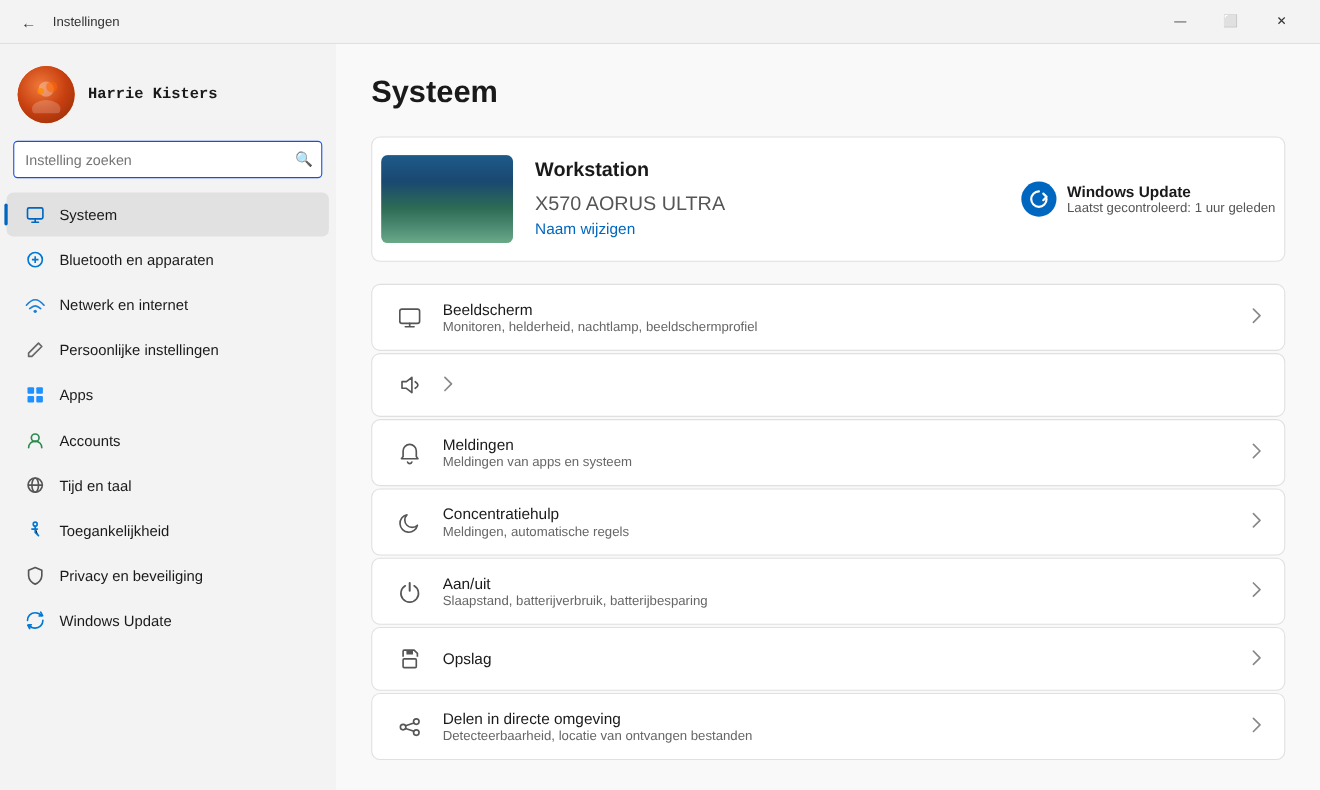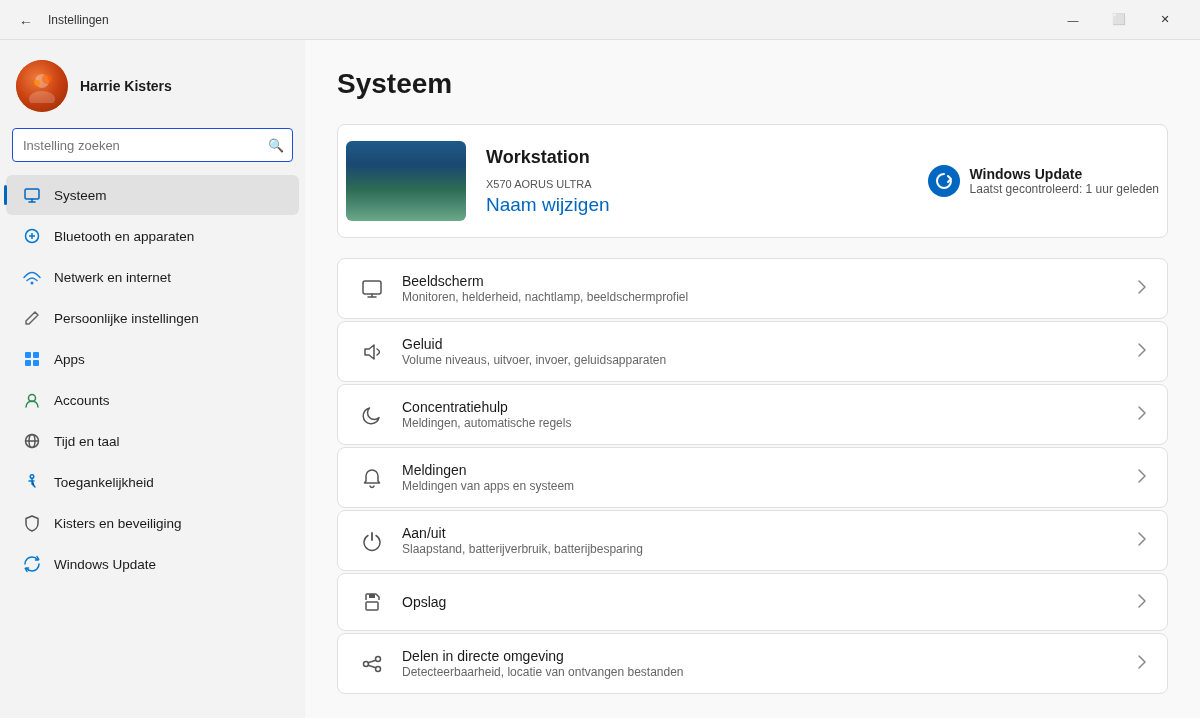--- a/index.html
+++ b/index.html
@@ -88,20 +88,21 @@
     .avatar-inner {
       width: 100%; height: 100%;
       border-radius: 50%;
       background: radial-gradient(circle at 40% 35%, #f0793a 0%, #c84010 50%, #8b2a08 100%);
       display: flex; align-items: center; justify-content: center;
     }
     .sidebar-username {
       font-size: 14px;
       font-weight: 600;
       color: #1a1a1a;
+      font-family: Liberation Mono, monospace;
     }
 
     .sidebar-search {
       margin: 0 12px 8px 12px;
       position: relative;
     }
     .sidebar-search input {
       width: 100%;
       height: 34px;
       border: 1px solid #1d4ed8;
@@ -202,26 +203,26 @@
           #4a8870 80%,
           #6aaa88 100%);
     }
     .hero-info { flex: 1; }
     .hero-title {
       font-size: 18px;
       font-weight: 600;
       color: #1a1a1a;
     }
     .hero-subtitle {
-      font-size: 11px;
+      font-size: 18px;
       color: #555;
       margin-top: 10px;
     }
     .hero-link {
-      font-size: 19px;
+      font-size: 14px;
       color: #0067c0;
       cursor: pointer;
       margin-top: 4px;
       display: inline-block;
     }
     .hero-update {
       margin-left: auto;
       display: flex;
       align-items: center;
       gap: 10px;
@@ -398,21 +399,21 @@
             </svg>
           </div>
           <span class="nav-label">Toegankelijkheid</span>
         </div>
         <div class="nav-item">
           <div class="nav-icon">
             <svg width="18" height="18" viewBox="0 0 18 18">
               <path d="M9 2l6 2.5v5C15 13 12 16 9 17 6 16 3 13 3 9.5v-5L9 2z" stroke="#555" stroke-width="1.5" fill="none" stroke-linejoin="round"></path>
             </svg>
           </div>
-          <span class="nav-label">Kisters en beveiliging</span>
+          <span class="nav-label">Privacy en beveiliging</span>
         </div>
         <div class="nav-item">
           <div class="nav-icon">
             <svg width="18" height="18" viewBox="0 0 18 18">
               <path d="M2 9C2 5.13 5.13 2 9 2c2.3 0 4.37 1.05 5.74 2.7" stroke="#0078d4" stroke-width="1.5" stroke-linecap="round" fill="none"></path>
               <path d="M16 9c0 3.87-3.13 7-7 7-2.3 0-4.37-1.05-5.74-2.7" stroke="#0078d4" stroke-width="1.5" stroke-linecap="round" fill="none"></path>
               <path d="M14 1.5l1.74 3.2L12.5 5" stroke="#0078d4" stroke-width="1.5" stroke-linecap="round" stroke-linejoin="round" fill="none"></path>
               <path d="M4 16.5l-1.74-3.2 3.24-.3" stroke="#0078d4" stroke-width="1.5" stroke-linecap="round" stroke-linejoin="round" fill="none"></path>
             </svg>
           </div>
@@ -464,52 +465,48 @@
               <path d="M2 2l6 6-6 6" stroke="#888" stroke-width="1.5" fill="none" stroke-linecap="round" stroke-linejoin="round"></path>
             </svg></span>
         </div>
         <div class="settings-item">
           <div class="settings-item-icon">
             <svg width="22" height="22" viewBox="0 0 22 22">
               <path d="M4 8H8L13 4v14L8 14H4V8z" stroke="#555" stroke-width="1.5" fill="none" stroke-linejoin="round"></path>
               <path d="M16 8c1.5 1 2.5 2.5 2.5 3s-1 2-2.5 3" stroke="#555" stroke-width="1.5" stroke-linecap="round" fill="none"></path>
             </svg>
           </div>
+          <span class="settings-item-chevron"><svg width="10" height="16" viewBox="0 0 10 16">
+              <path d="M2 2l6 6-6 6" stroke="#888" stroke-width="1.5" fill="none" stroke-linecap="round" stroke-linejoin="round"></path>
+            </svg></span>
+        </div>
+        <div class="settings-item">
+          <div class="settings-item-icon">
+            <svg width="22" height="22" viewBox="0 0 22 22">
+              <path d="M11 3c-3.3 0-6 2.7-6 6v5l-1.5 2h15L17 14V9c0-3.3-2.7-6-6-6z" stroke="#555" stroke-width="1.5" fill="none" stroke-linejoin="round"></path>
+              <path d="M9 19c.4 1 1 1.5 2 1.5s1.6-.5 2-1.5" stroke="#555" stroke-width="1.5" stroke-linecap="round" fill="none"></path>
+            </svg>
+          </div>
           <div class="settings-item-text">
-            <div class="settings-item-title">Geluid</div>
-            <div class="settings-item-sub">Volume niveaus, uitvoer, invoer, geluidsapparaten</div>
+            <div class="settings-item-title">Meldingen</div>
+            <div class="settings-item-sub">Meldingen van apps en systeem</div>
           </div>
           <span class="settings-item-chevron"><svg width="10" height="16" viewBox="0 0 10 16">
               <path d="M2 2l6 6-6 6" stroke="#888" stroke-width="1.5" fill="none" stroke-linecap="round" stroke-linejoin="round"></path>
             </svg></span>
         </div>
         <div class="settings-item">
           <div class="settings-item-icon">
             <svg width="22" height="22" viewBox="0 0 22 22">
               <path d="M18 13.5A8 8 0 1 1 8.5 4 6 6 0 0 0 18 13.5z" stroke="#555" stroke-width="1.5" fill="none" stroke-linejoin="round"></path>
             </svg>
           </div>
           <div class="settings-item-text">
             <div class="settings-item-title">Concentratiehulp</div>
             <div class="settings-item-sub">Meldingen, automatische regels</div>
-          </div>
-          <span class="settings-item-chevron"><svg width="10" height="16" viewBox="0 0 10 16">
-              <path d="M2 2l6 6-6 6" stroke="#888" stroke-width="1.5" fill="none" stroke-linecap="round" stroke-linejoin="round"></path>
-            </svg></span>
-        </div>
-        <div class="settings-item">
-          <div class="settings-item-icon">
-            <svg width="22" height="22" viewBox="0 0 22 22">
-              <path d="M11 3c-3.3 0-6 2.7-6 6v5l-1.5 2h15L17 14V9c0-3.3-2.7-6-6-6z" stroke="#555" stroke-width="1.5" fill="none" stroke-linejoin="round"></path>
-              <path d="M9 19c.4 1 1 1.5 2 1.5s1.6-.5 2-1.5" stroke="#555" stroke-width="1.5" stroke-linecap="round" fill="none"></path>
-            </svg>
-          </div>
-          <div class="settings-item-text">
-            <div class="settings-item-title">Meldingen</div>
-            <div class="settings-item-sub">Meldingen van apps en systeem</div>
           </div>
           <span class="settings-item-chevron"><svg width="10" height="16" viewBox="0 0 10 16">
               <path d="M2 2l6 6-6 6" stroke="#888" stroke-width="1.5" fill="none" stroke-linecap="round" stroke-linejoin="round"></path>
             </svg></span>
         </div>
         <div class="settings-item">
           <div class="settings-item-icon">
             <svg width="22" height="22" viewBox="0 0 22 22">
               <path d="M11 3v7" stroke="#555" stroke-width="1.8" stroke-linecap="round"></path>
               <path d="M7 5.5A8 8 0 1 0 15 5.5" stroke="#555" stroke-width="1.5" fill="none" stroke-linecap="round"></path>

